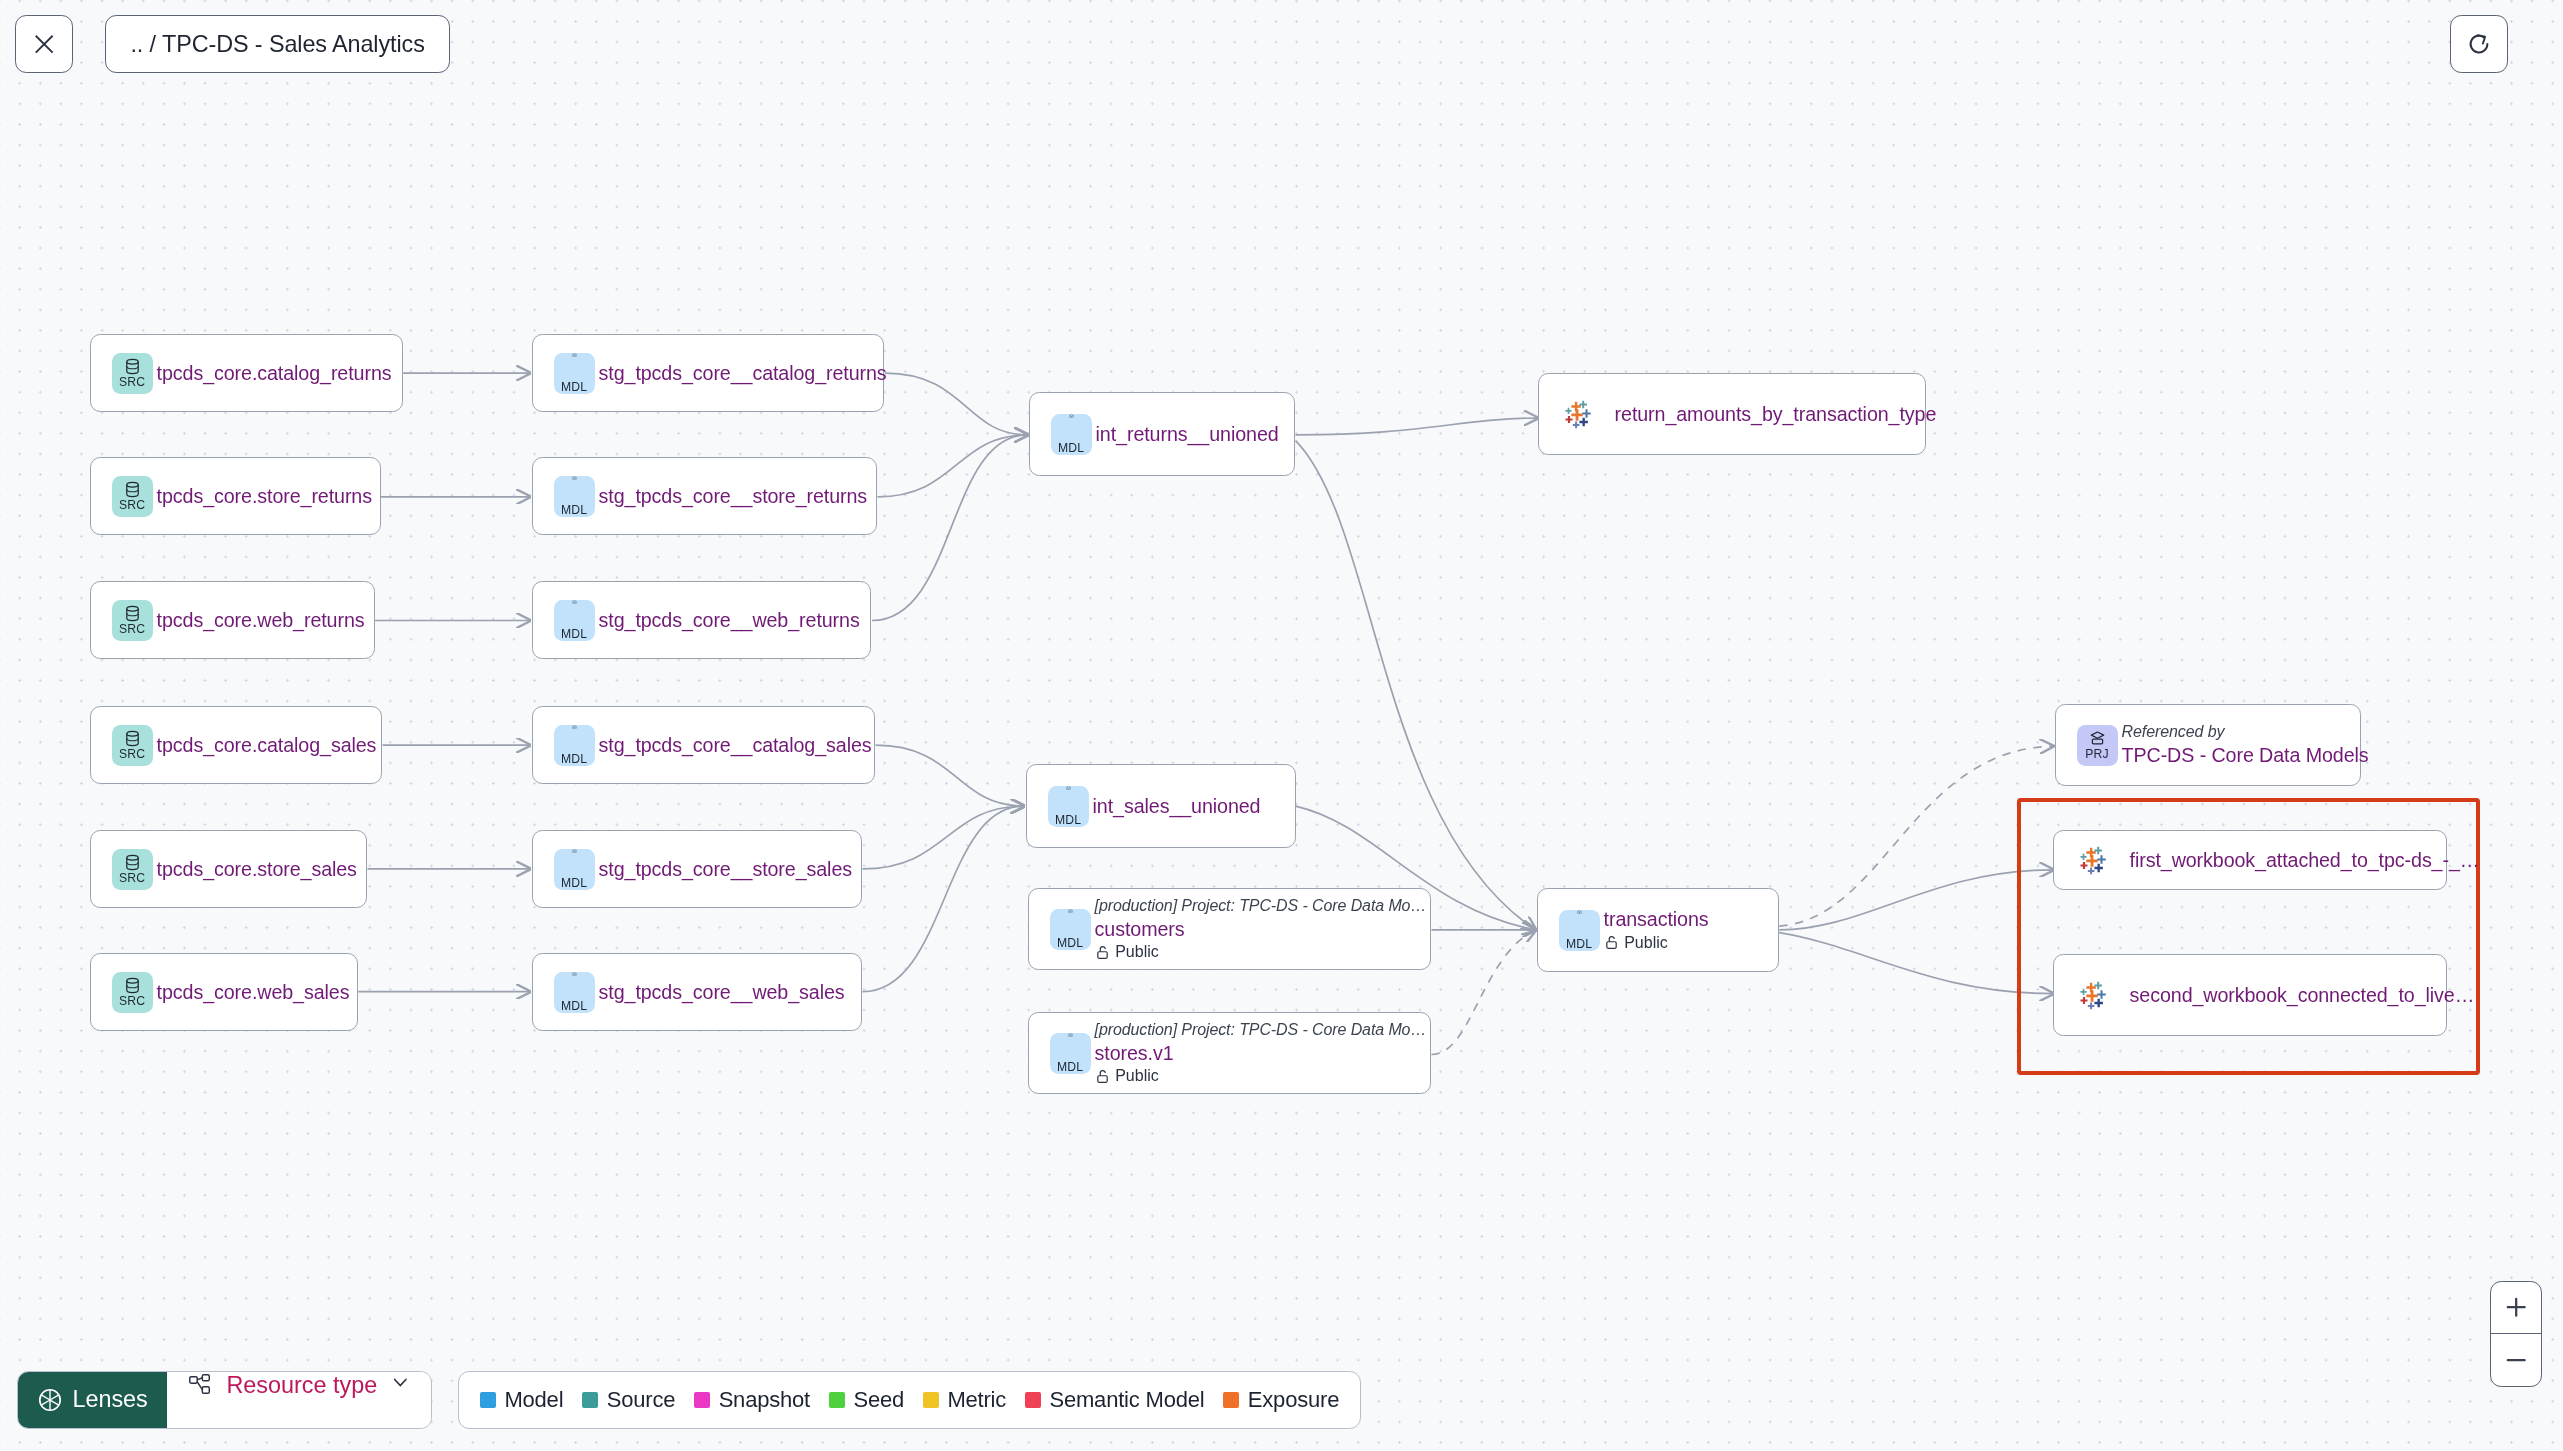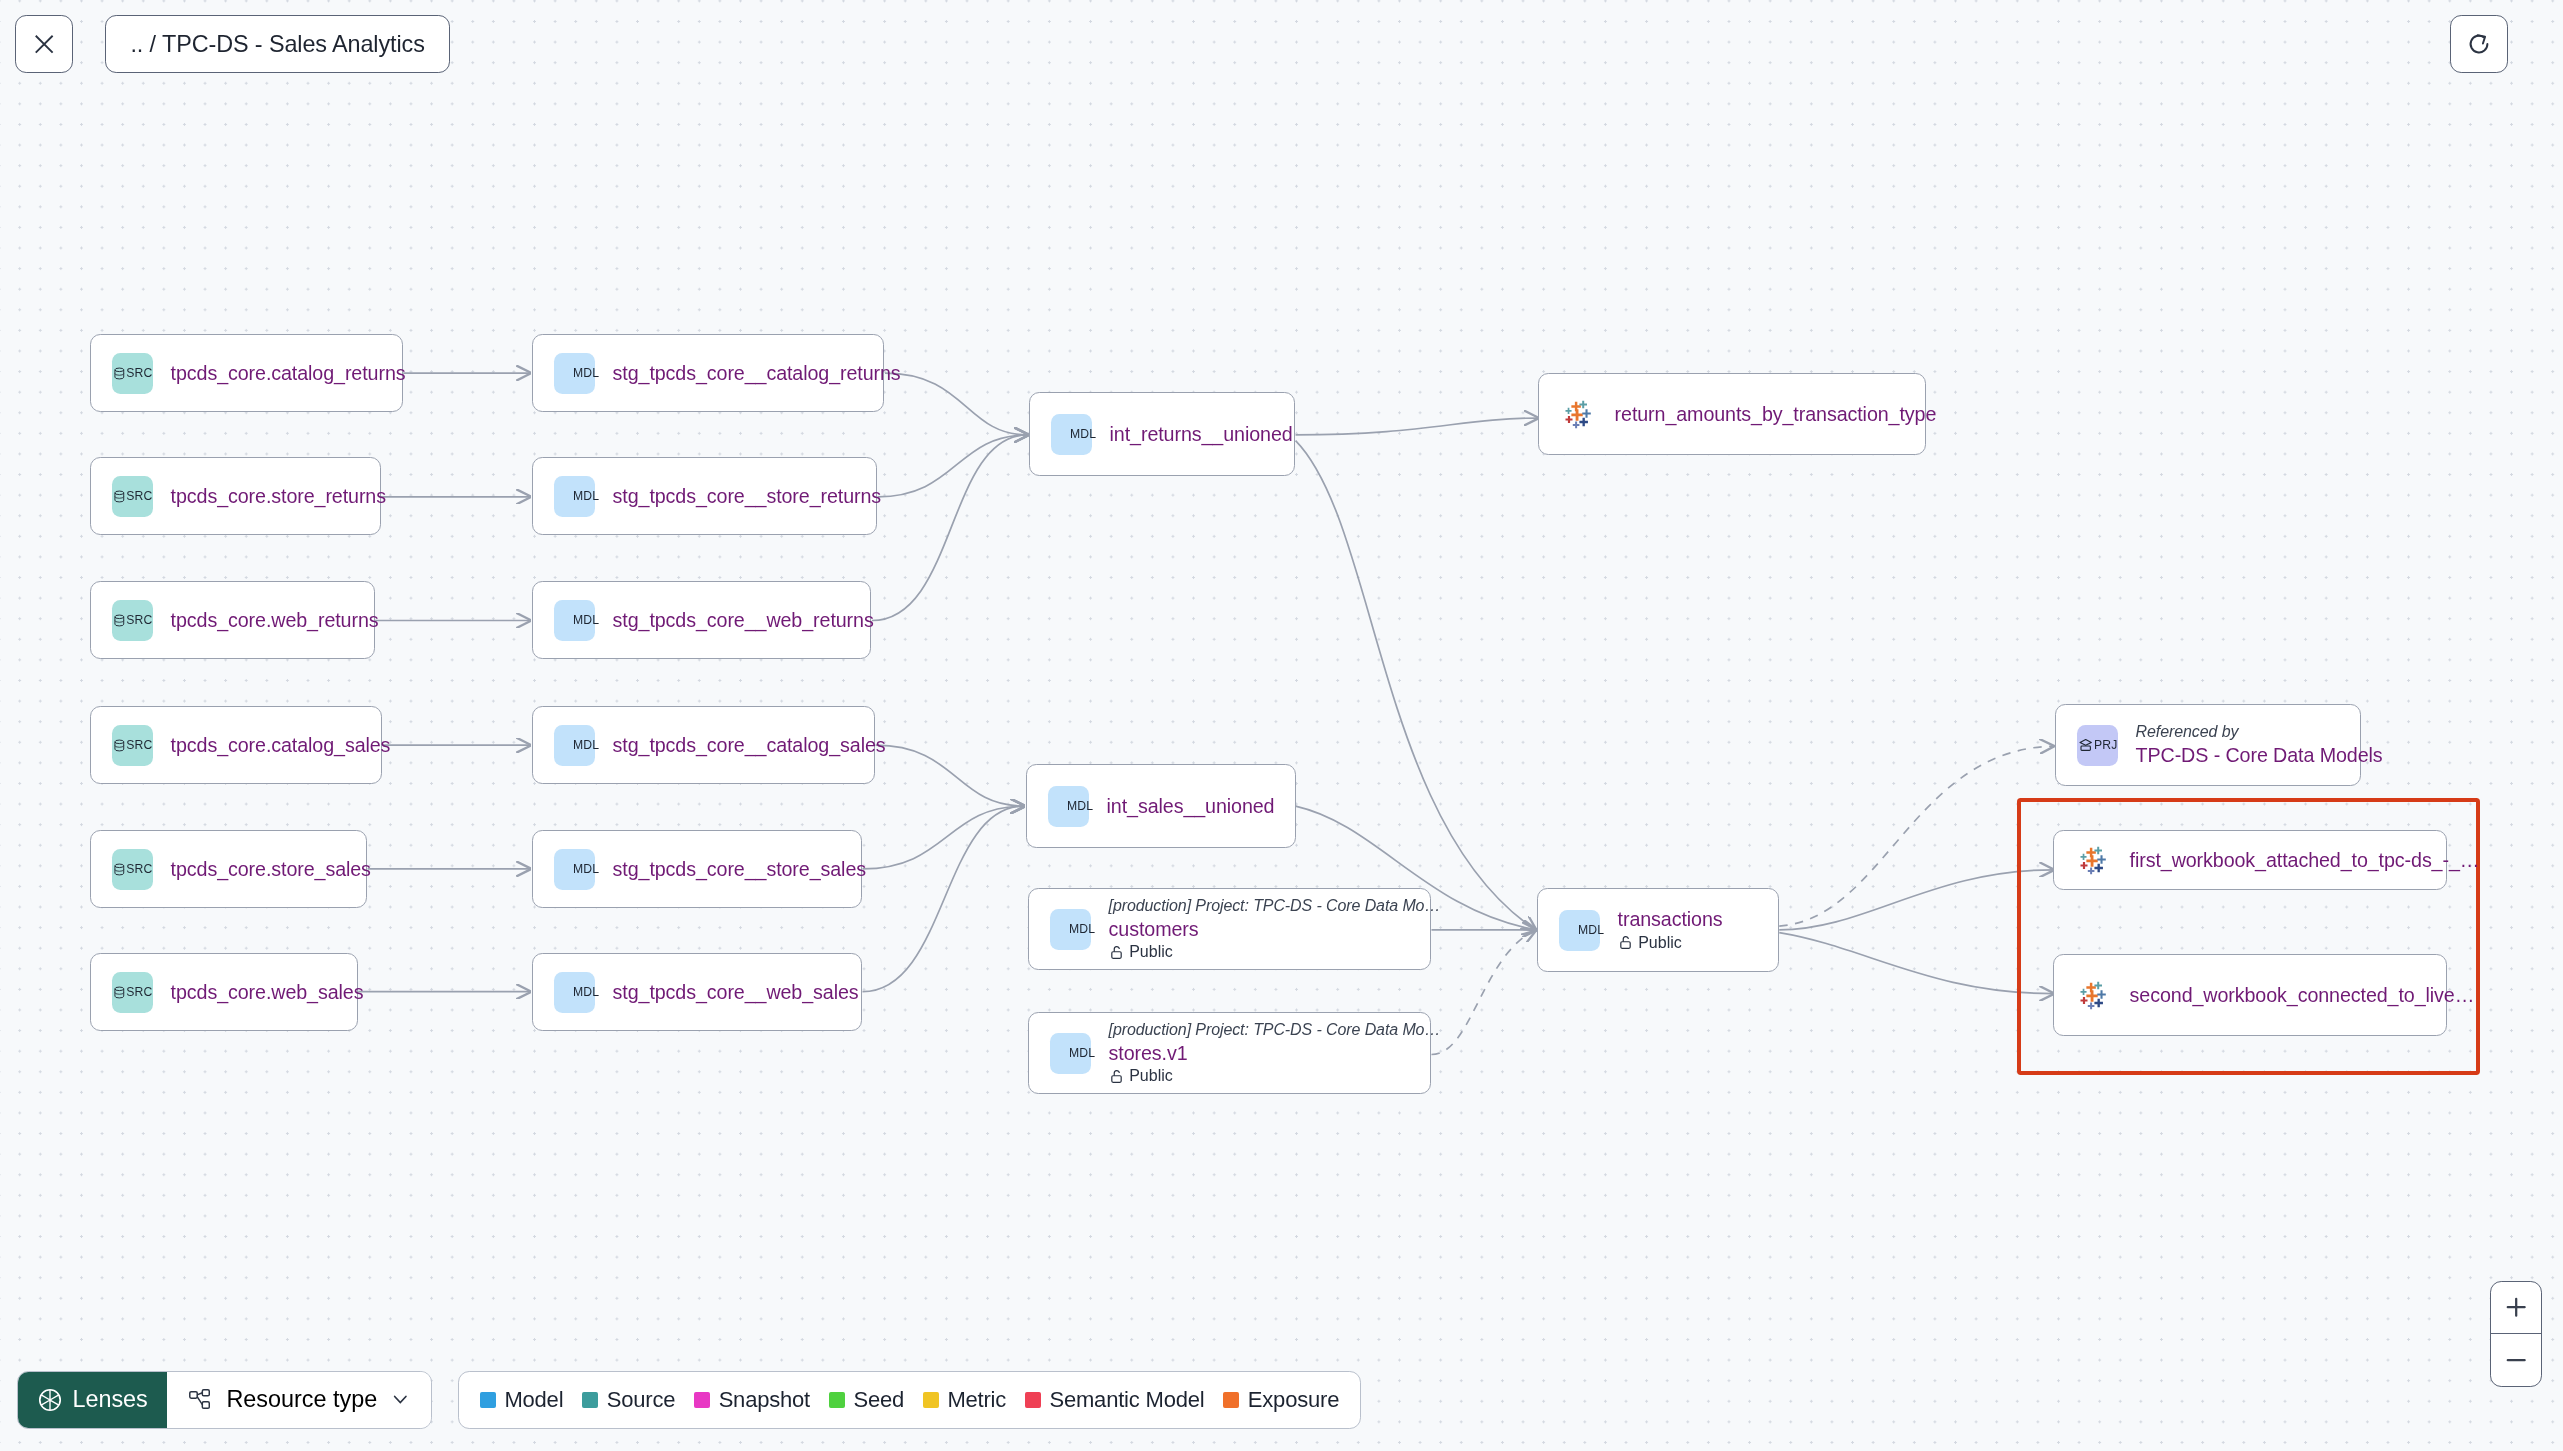--- a/index.html
+++ b/index.html
@@ -84,23 +84,24 @@
     align-items: center;
     padding-left: 20.6px;
     z-index: 20;
     cursor: pointer;
   }
   .node-badge {
     flex: 0 0 auto;
     width: 41px; height: 41px;
     border-radius: 8.4px;
     display: flex;
+    flex-direction: column;
     align-items: center;
     justify-content: center;
-    margin-right: 18px;
+    margin-right: 4px;
   }
   .badge-src { background: #a8e0dc; }
   .badge-mdl { background: #c2e2fb; gap: 24px; }
   .badge-prj { background: #c3c8f6; }
   .badge-code {
     font-size: 12.2px;
     line-height: 11.2px;
     color: #1f2733;
     letter-spacing: 0.2px;
     margin-top: 0.9px;
@@ -165,25 +166,25 @@
     display: flex;
     align-items: center;
     gap: 9.4px;
     padding: 0 19px;
     font-size: 23.4px;
     cursor: pointer;
   }
   #resource-type-btn {
     background: #ffffff;
     display: flex;
-    align-items: center;
+    align-items: flex-start;
     gap: 13px;
     padding: 0 20.6px;
     font-size: 23.4px;
-    color: #000000;
+    color: #be185d;
     cursor: pointer;
   }
   #legend {
     height: 58px;
     background: #ffffff;
     border: 1.4px solid #b9c0cc;
     border-radius: 11.2px;
     display: flex;
     align-items: center;
     gap: 19px;

